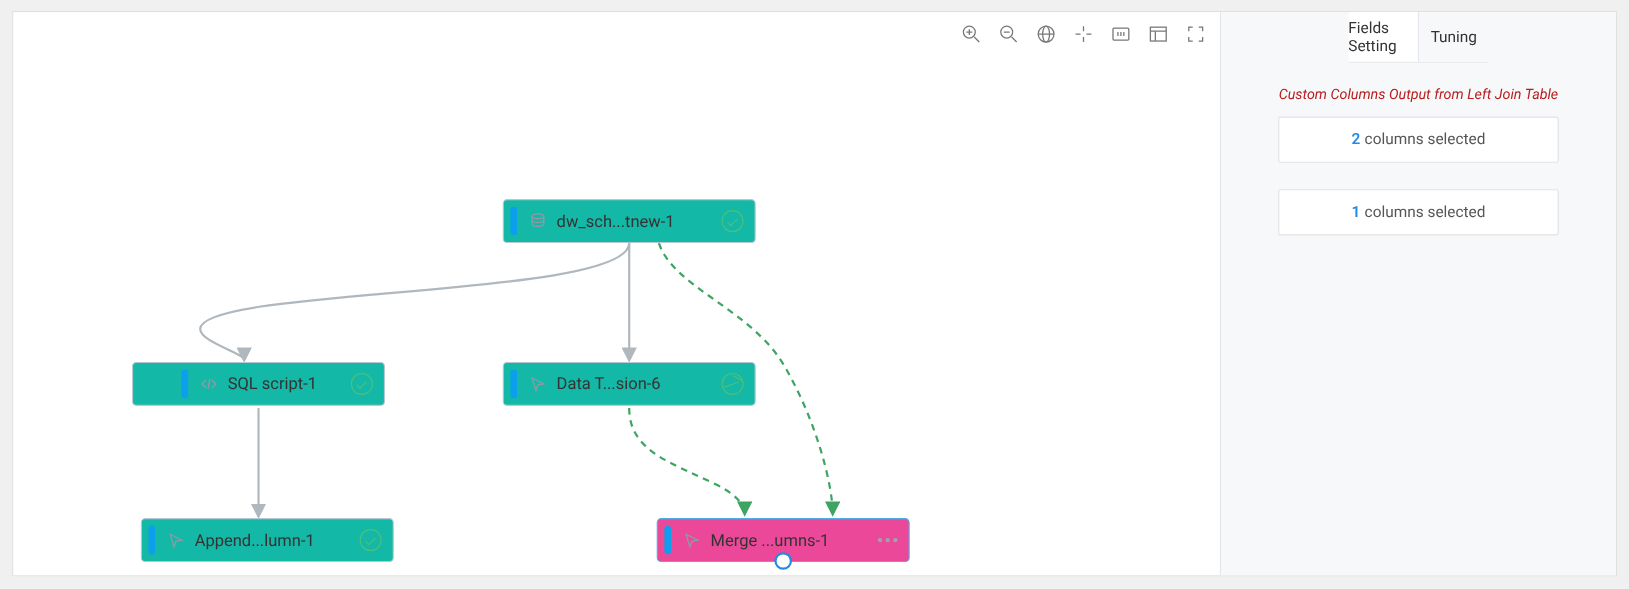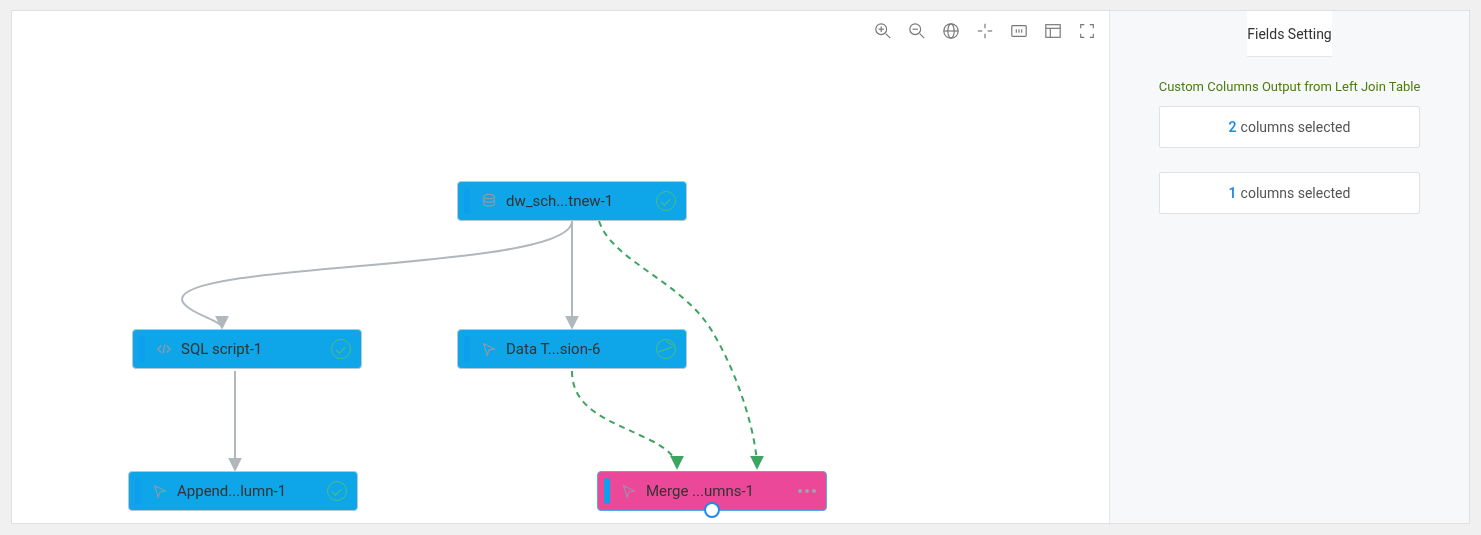--- a/index.html
+++ b/index.html
@@ -51,22 +51,23 @@
   }
   .tab:last-child { border-right: none; }
   .tab.active {
     background: #f7f8fa;
   }
   .panel-body {
     padding: 22px 20px 0 20px;
   }
   .section-label {
     font-size: 13px;
-    color: #4d7c0f;
+    color: #b91c1c;
     margin-bottom: 12px;
+    font-style: italic;
   }
   .value-box {
     background: #fff;
     border: 1px solid #e0e2e5;
     border-radius: 2px;
     height: 40px;
     display: flex;
     align-items: center;
     justify-content: center;
     font-size: 14px;
@@ -103,21 +104,21 @@
     display: flex;
     align-items: center;
     justify-content: center;
   }
   .tool-btn svg { display: block; }
   
   .node {
     position: absolute;
     width: 230px;
     height: 40px;
-    background: #0ea5e9;
+    background: #14b8a6;
     border: 1px solid #b8c7d6;
     border-radius: 4px;
     display: flex;
     align-items: center;
     padding: 0 10px 0 0;
     box-sizing: border-box;
     cursor: pointer;
   }
   .node.selected {
     background: #ec4899;
@@ -319,21 +320,21 @@
         <svg viewBox="0 0 18 18" width="16" height="16" fill="none" stroke="currentColor" stroke-width="1.3">
           <ellipse cx="9" cy="4" rx="6" ry="2.5"></ellipse>
           <path d="M3 4 v8 a6 2.5 0 0 0 12 0 v-8"></path>
           <path d="M3 8 a6 2.5 0 0 0 12 0"></path>
         </svg>
       </div>
       <div class="label">dw_sch...tnew-1</div>
       <div class="status check"></div>
     </div>
 
-    <div class="node" style="left:120px; top:318px;">
+    <div class="node" style="left:108px; top:318px;padding-left:38px;">
       <div class="stripe"></div>
       <div class="icon">
         <svg viewBox="0 0 18 18" width="16" height="16" fill="none" stroke="currentColor" stroke-width="1.5">
           <polyline points="6,5 2,9 6,13"></polyline>
             <polyline points="12,5 16,9 12,13"></polyline>
             <line x1="10" y1="4" x2="8" y2="14"></line>
         </svg>
       </div>
       <div class="label">SQL script-1</div>
       <div class="status check"></div>
@@ -375,20 +376,21 @@
           <span></span>
         </div>
       <div class="bottom-port"></div>
     </div>
 
   </div>
 
   <div class="right-panel">
     <div class="tabs-row">
       <div class="tab">Fields Setting</div>
+      <div class="tab active">Tuning</div>
     </div>
     <div class="panel-body">
       <div class="section-label">Custom Columns Output from Left Join Table</div>
       <div class="value-box">
         <span class="count">2</span>
         <span>columns selected</span>
       </div>
       <div class="value-box">
         <span class="count">1</span>
         <span>columns selected</span>

